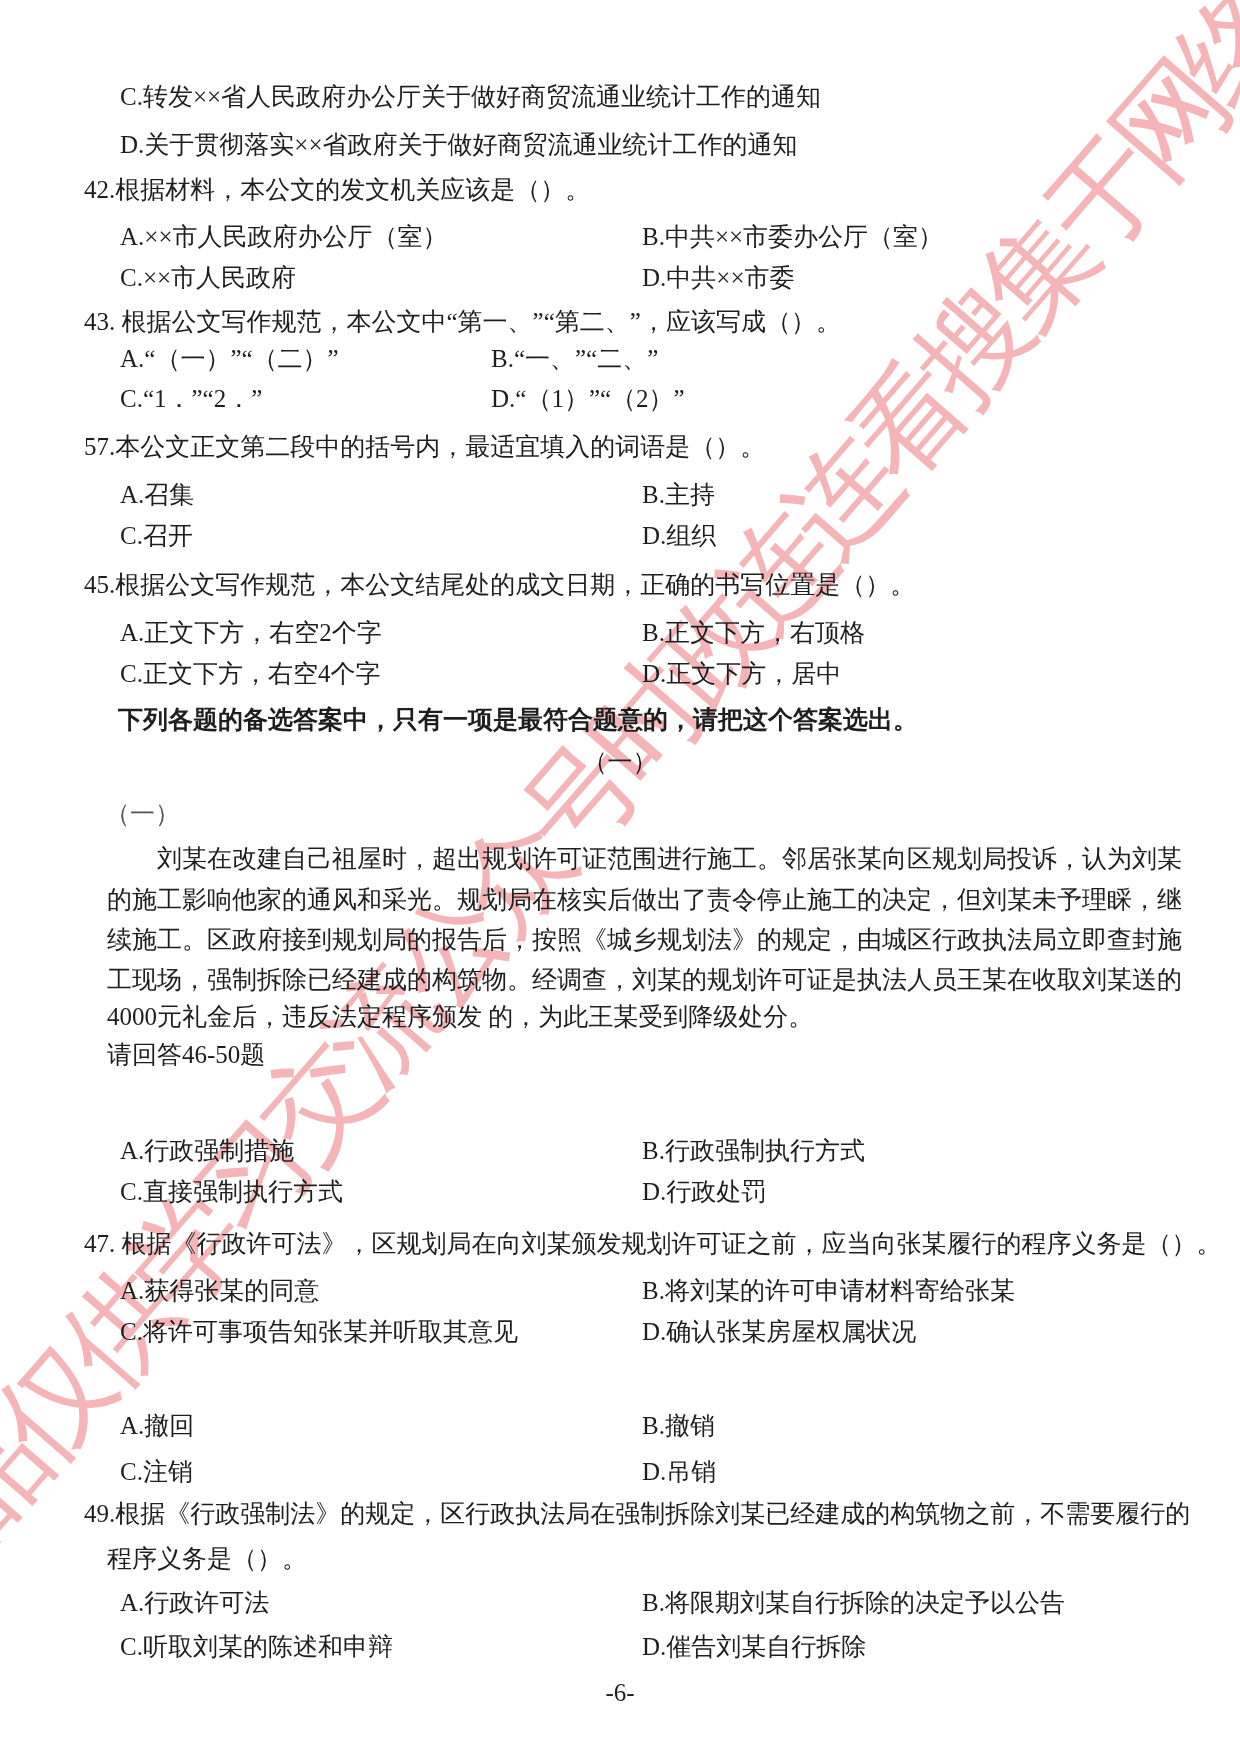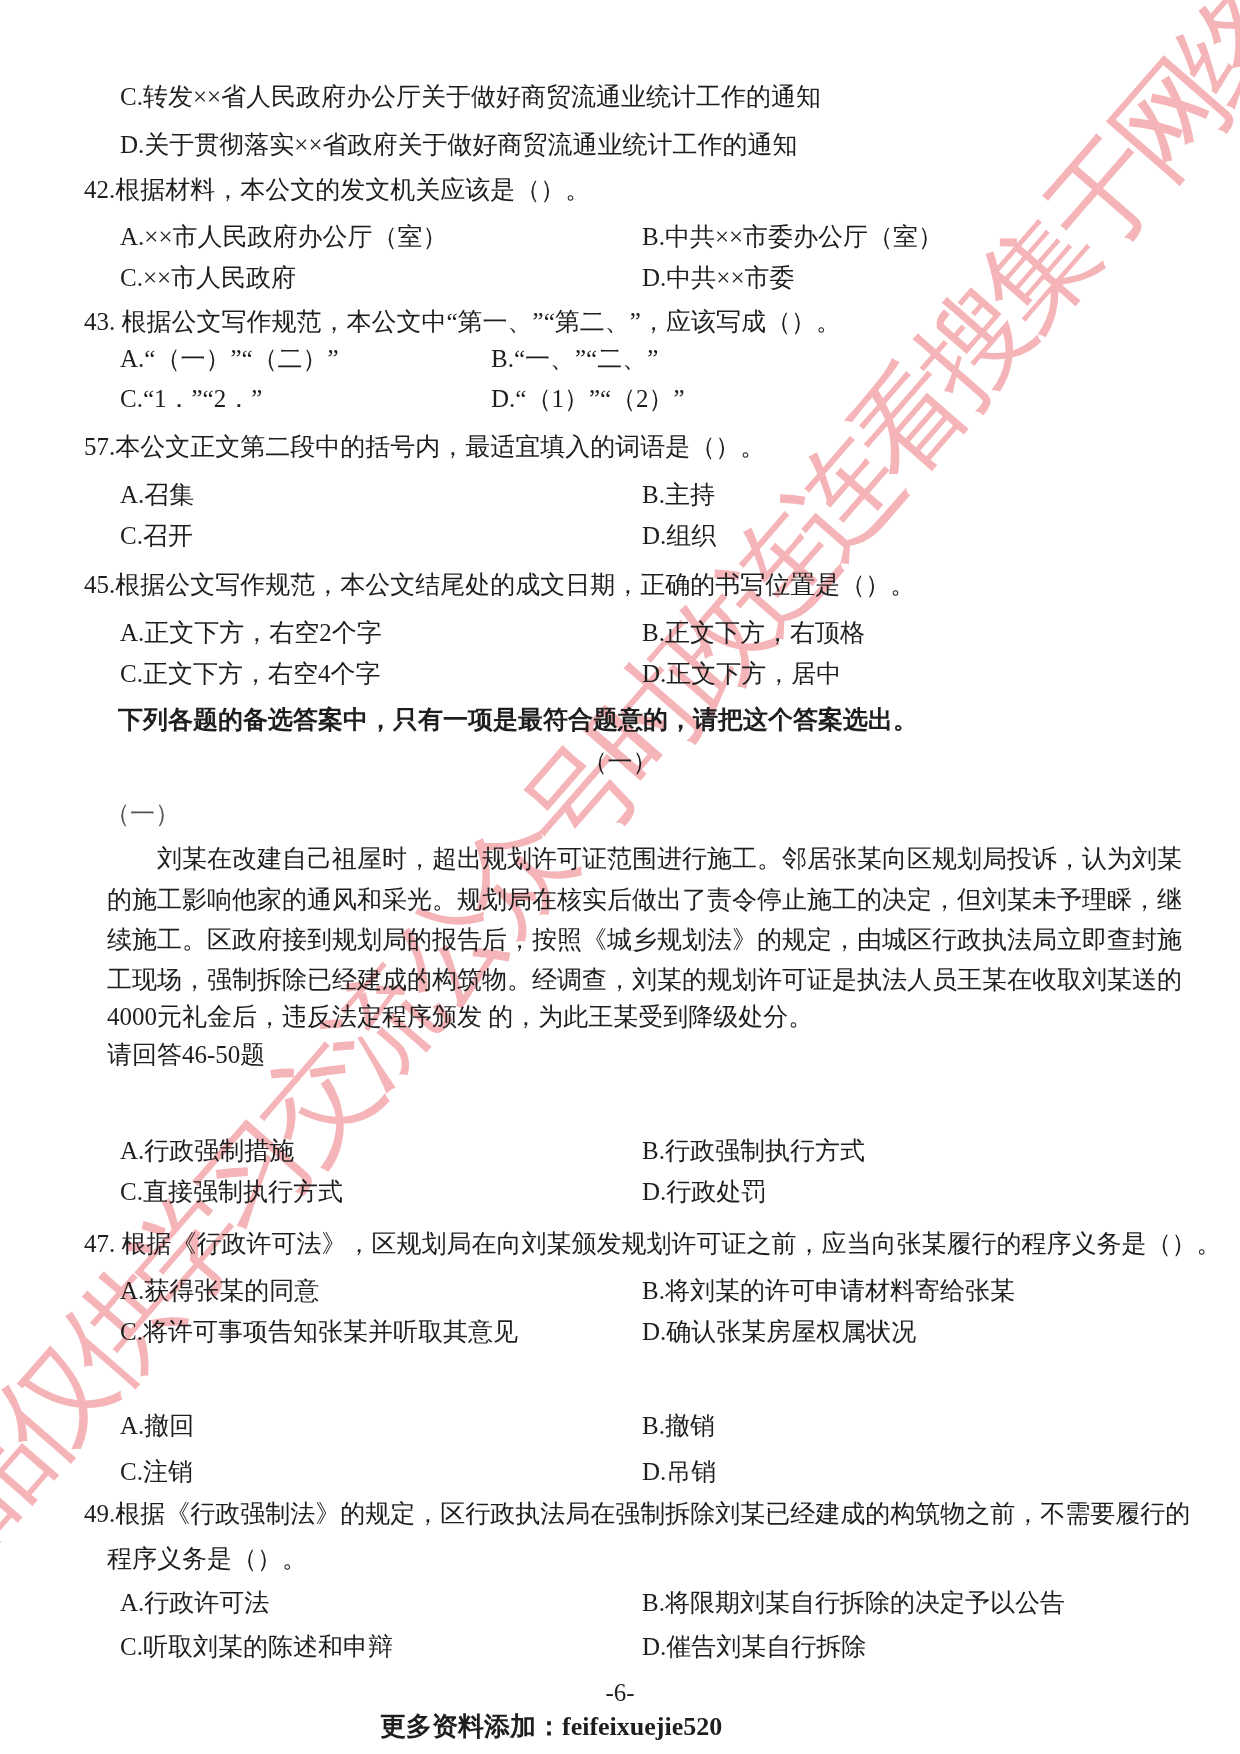--- a/index.html
+++ b/index.html
@@ -104,15 +104,14 @@
   <div class="t colB" style="top:1457px">D.吊销</div>
 
   <div class="t stem" style="top:1499px">49.根据《行政强制法》的规定，区行政执法局在强制拆除刘某已经建成的构筑物之前，不需要履行的</div>
   <div class="t para" style="top:1544px">程序义务是（）。</div>
   <div class="t colA" style="top:1588px">A.行政许可法</div>
   <div class="t colB" style="top:1588px">B.将限期刘某自行拆除的决定予以公告</div>
   <div class="t colA" style="top:1632px">C.听取刘某的陈述和申辩</div>
   <div class="t colB" style="top:1632px">D.催告刘某自行拆除</div>
 
   <div class="t center" style="top:1678px">-6-</div>
-  <div class="t footer" style="top:1712px">更多资料添加：feifeixuejie520</div>
 
 </div>
 
 </body></html>

